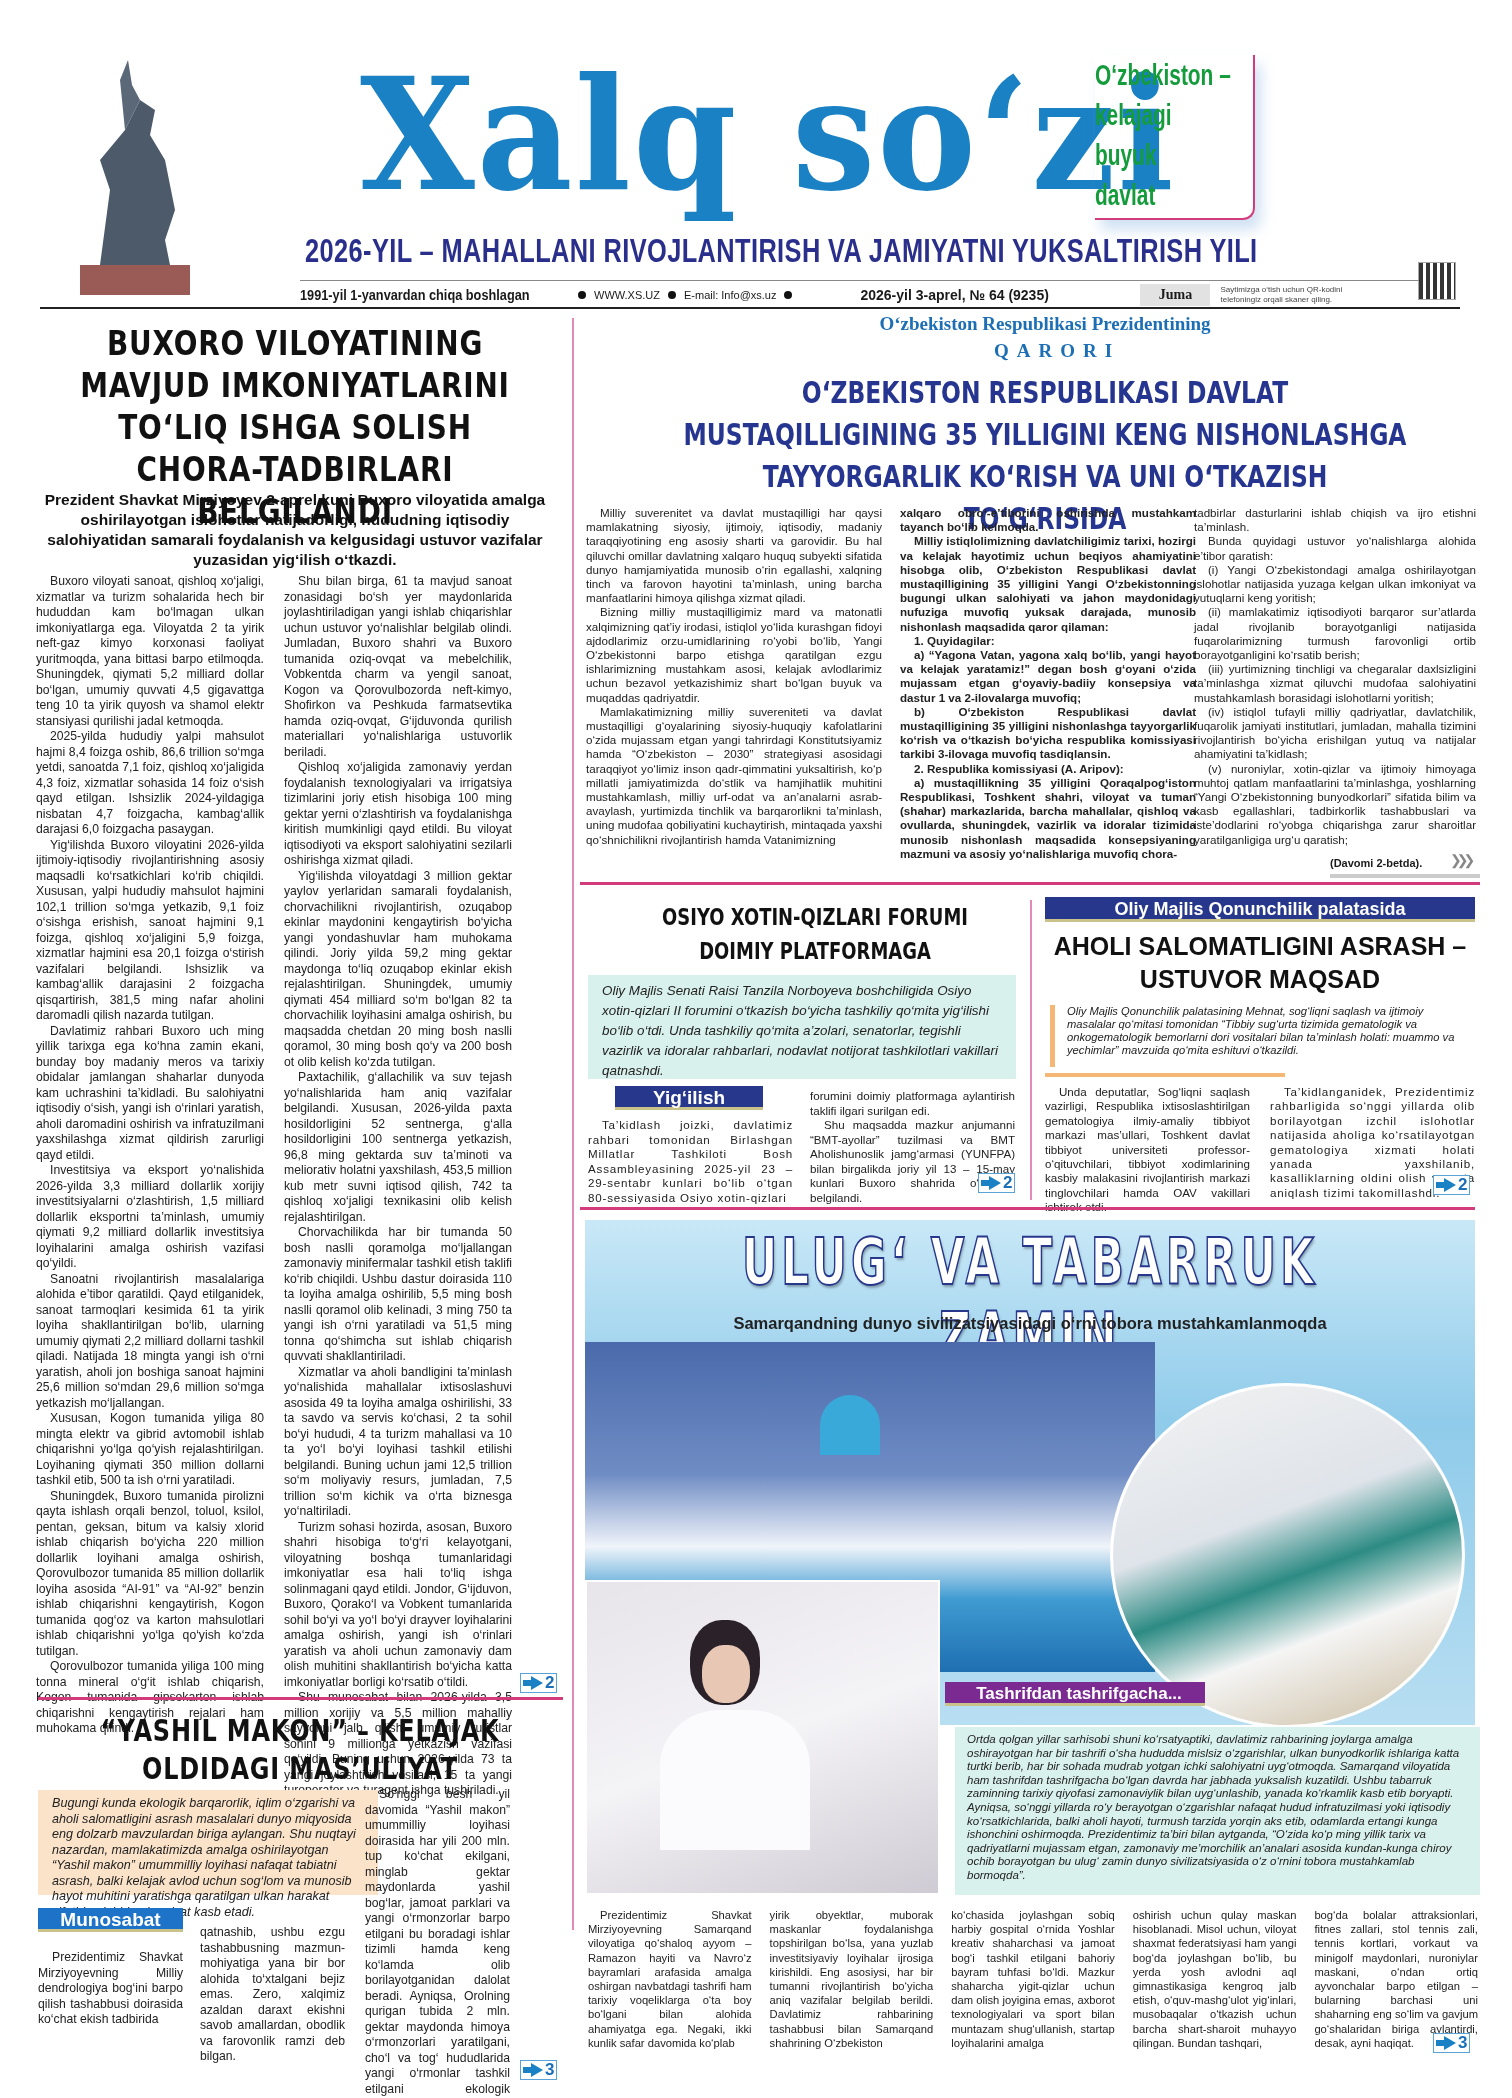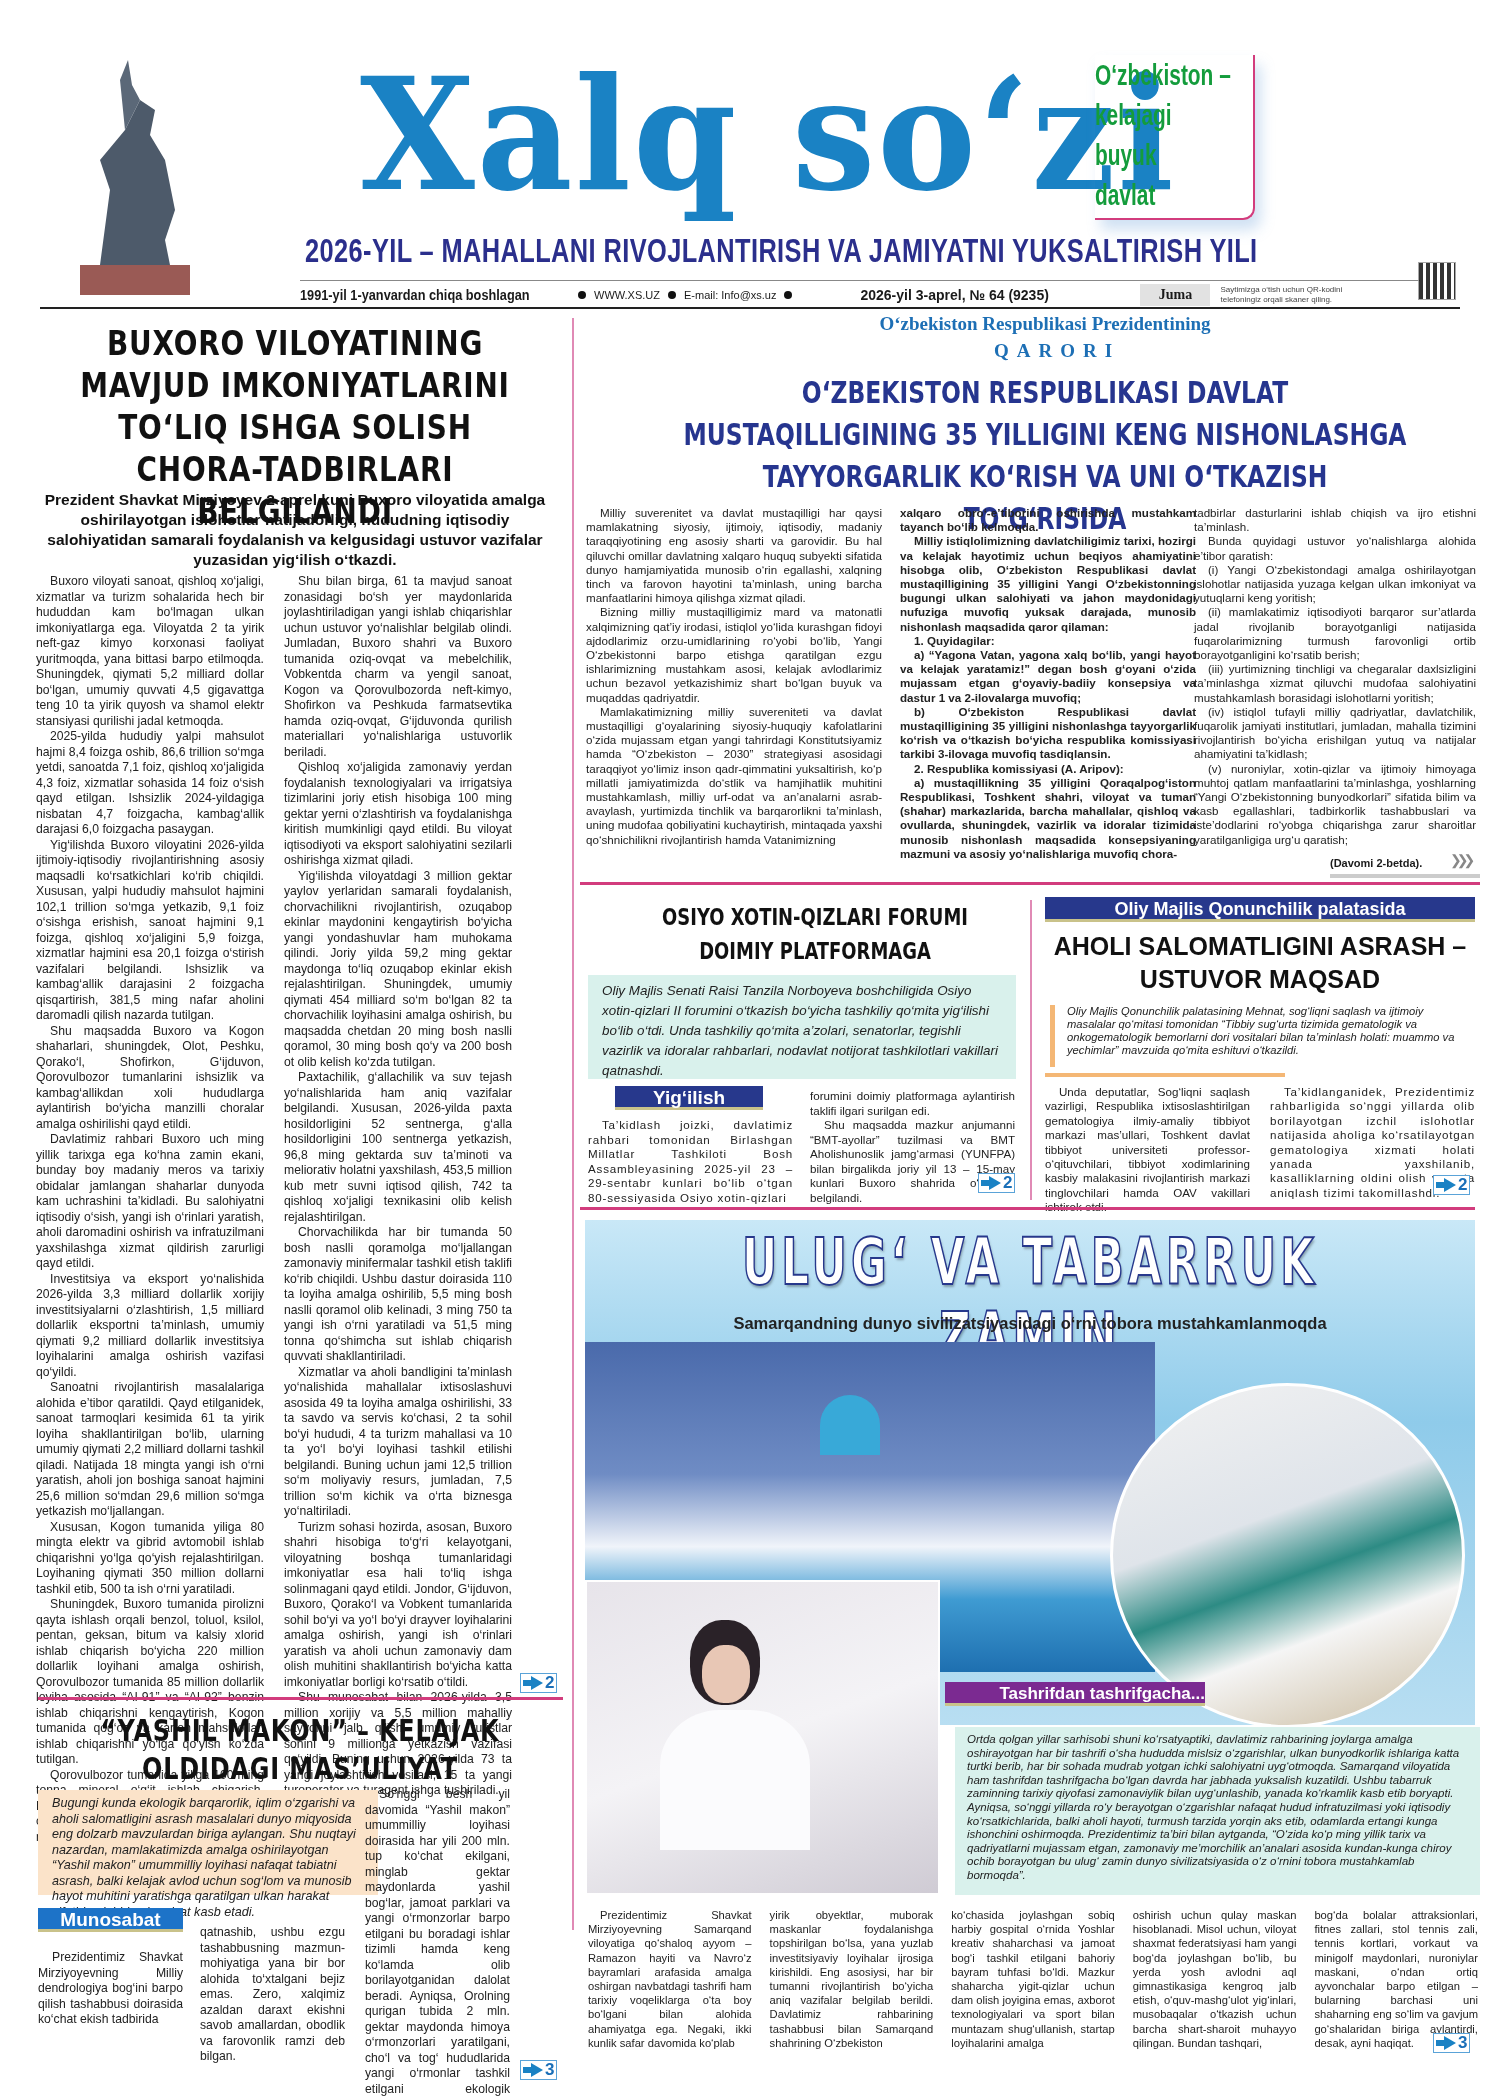--- a/index.html
+++ b/index.html
@@ -78,21 +78,21 @@
   .ulug-bg { left: 585px; top: 1220px; width: 890px; height: 505px; background: linear-gradient(180deg, #c9e8f7 0%, #8fcbea 40%, #b8def2 100%); }
   .ulug-title { left: 585px; top: 1225px; width: 890px; text-align: center; font-family: "DejaVu Sans", sans-serif; font-weight: bold; font-size: 64px; color: #fff; -webkit-text-stroke: 2px #27388c; transform: scaleX(0.68); letter-spacing: 6px; text-shadow: 2px 3px 3px rgba(0,0,0,0.3); }
   .ulug-sub { left: 585px; top: 1314px; width: 890px; text-align: center; font-weight: bold; font-size: 16.5px; color: #222; }
   .photo-mosque { left: 585px; top: 1342px; width: 570px; height: 330px; background: linear-gradient(180deg, #4a6aab 0%, #6f8cc4 40%, #f0f4fa 62%, #3f9bd2 78%, #1e6fb0 100%); }
   .mosque-dome { left: 820px; top: 1395px; width: 60px; height: 60px; border-radius: 50% 50% 0 0; background: #38a9d8; }
   .photo-train { left: 1110px; top: 1383px; width: 355px; height: 345px; border-radius: 50%; background: linear-gradient(160deg, #f2f2f2 0%, #dfe4ea 40%, #2d8b84 55%, #f5f5f5 70%, #c8b89a 100%); border: 3px solid #fff; }
   .photo-student { left: 585px; top: 1580px; width: 355px; height: 315px; background: linear-gradient(160deg, #e7e4ea 0%, #f4f3f6 50%, #cfcbd4 100%); border: 2px solid #fff; }
   .student-head { left: 690px; top: 1620px; width: 70px; height: 85px; border-radius: 45%; background: #2a2228; }
   .student-face { left: 702px; top: 1645px; width: 48px; height: 58px; border-radius: 45%; background: #e8c7b5; }
   .student-coat { left: 660px; top: 1710px; width: 150px; height: 140px; border-radius: 40% 40% 0 0; background: #fbfbfd; }
-  .tag-tashrif { left: 945px; top: 1682px; width: 260px; height: 24px; background: #7b2a91; font-size: 17px; line-height: 24px; text-align: right; padding-left: 8px; border-bottom: 3px solid #c9c28a; }
+  .tag-tashrif { left: 945px; top: 1682px; width: 260px; height: 24px; background: #7b2a91; font-size: 17px; line-height: 24px; text-align: center; padding-left: 8px; border-bottom: 3px solid #c9c28a; }
   .tashrif-lead { left: 955px; top: 1727px; width: 525px; height: 168px; background: #d9f1ec; padding: 6px 12px; font-style: italic; font-size: 11.5px; line-height: 13.6px; color: #222; }
   .bot-cols { left: 588px; top: 1908px; width: 890px; display: flex; gap: 18px; }
   .bot-cols .c { flex: 1; font-size: 11.2px; line-height: 14.2px; text-align: justify; color: #222; transform: scaleX(1); }
   .bot-cols .c p { text-indent: 12px; }
 </style>
 </head>
 <body>
 
 <div class="abs statue">
   <svg width="120" height="260" viewBox="0 0 120 260">
@@ -123,21 +123,20 @@
 <div class="abs qr"></div>
 <div class="abs top-rule"></div>
 
 <div class="abs vrule-left"></div>
 <div class="abs h-buxoro">BUXORO VILOYATINING MAVJUD IMKONIYATLARINI TO‘LIQ ISHGA SOLISH CHORA-TADBIRLARI BELGILANDI</div>
 <div class="abs lead-buxoro">Prezident Shavkat Mirziyoyev 2-aprel kuni Buxoro viloyatida amalga oshirilayotgan islohotlar natijadorligi, hududning iqtisodiy salohiyatidan samarali foydalanish va kelgusidagi ustuvor vazifalar yuzasidan yig‘ilish o‘tkazdi.</div>
 <div class="abs col col-l1">
   <p>Buxoro viloyati sanoat, qishloq xo‘jaligi, xizmatlar va turizm sohalarida hech bir hududdan kam bo‘lmagan ulkan imkoniyatlarga ega. Viloyatda 2 ta yirik neft-gaz kimyo korxonasi faoliyat yuritmoqda, yana bittasi barpo etilmoqda. Shuningdek, qiymati 5,2 milliard dollar bo‘lgan, umumiy quvvati 4,5 gigavattga teng 10 ta yirik quyosh va shamol elektr stansiyasi qurilishi jadal ketmoqda.</p>
   <p>2025-yilda hududiy yalpi mahsulot hajmi 8,4 foizga oshib, 86,6 trillion so‘mga yetdi, sanoatda 7,1 foiz, qishloq xo‘jaligida 4,3 foiz, xizmatlar sohasida 14 foiz o‘sish qayd etilgan. Ishsizlik 2024-yildagiga nisbatan 4,7 foizgacha, kambag‘allik darajasi 6,0 foizgacha pasaygan.</p>
   <p>Yig‘ilishda Buxoro viloyatini 2026-yilda ijtimoiy-iqtisodiy rivojlantirishning asosiy maqsadli ko‘rsatkichlari ko‘rib chiqildi. Xususan, yalpi hududiy mahsulot hajmini 102,1 trillion so‘mga yetkazib, 9,1 foiz o‘sishga erishish, sanoat hajmini 9,1 foizga, qishloq xo‘jaligini 5,9 foizga, xizmatlar hajmini esa 20,1 foizga o‘stirish vazifalari belgilandi. Ishsizlik va kambag‘allik darajasini 2 foizgacha qisqartirish, 381,5 ming nafar aholini daromadli qilish nazarda tutilgan.</p>
-  <p>Shu maqsadda Buxoro va Kogon shaharlari, shuningdek, Olot, Peshku, Qorako‘l, Shofirkon, G‘ijduvon, Qorovulbozor tumanlarini ishsizlik va kambag‘allikdan xoli hududlarga aylantirish bo‘yicha manzilli choralar amalga oshirilishi qayd etildi.</p>
   <p>Davlatimiz rahbari Buxoro uch ming yillik tarixga ega ko‘hna zamin ekani, bunday boy madaniy meros va tarixiy obidalar jamlangan shaharlar dunyoda kam uchrashini ta’kidladi. Bu salohiyatni iqtisodiy o‘sish, yangi ish o‘rinlari yaratish, aholi daromadini oshirish va infratuzilmani yaxshilashga xizmat qildirish zarurligi qayd etildi.</p>
   <p>Investitsiya va eksport yo‘nalishida 2026-yilda 3,3 milliard dollarlik xorijiy investitsiyalarni o‘zlashtirish, 1,5 milliard dollarlik eksportni ta’minlash, umumiy qiymati 9,2 milliard dollarlik investitsiya loyihalarini amalga oshirish vazifasi qo‘yildi.</p>
   <p>Sanoatni rivojlantirish masalalariga alohida e’tibor qaratildi. Qayd etilganidek, sanoat tarmoqlari kesimida 61 ta yirik loyiha shakllantirilgan bo‘lib, ularning umumiy qiymati 2,2 milliard dollarni tashkil qiladi. Natijada 18 mingta yangi ish o‘rni yaratish, aholi jon boshiga sanoat hajmini 25,6 million so‘mdan 29,6 million so‘mga yetkazish mo‘ljallangan.</p>
   <p>Xususan, Kogon tumanida yiliga 80 mingta elektr va gibrid avtomobil ishlab chiqarishni yo‘lga qo‘yish rejalashtirilgan. Loyihaning qiymati 350 million dollarni tashkil etib, 500 ta ish o‘rni yaratiladi.</p>
   <p>Shuningdek, Buxoro tumanida pirolizni qayta ishlash orqali benzol, toluol, ksilol, pentan, geksan, bitum va kalsiy xlorid ishlab chiqarish bo‘yicha 220 million dollarlik loyihani amalga oshirish, Qorovulbozor tumanida 85 million dollarlik loyiha asosida “AI-91” va “AI-92” benzin ishlab chiqarishni kengaytirish, Kogon tumanida qog‘oz va karton mahsulotlari ishlab chiqarishni yo‘lga qo‘yish ko‘zda tutilgan.</p>
   <p>Qorovulbozor tumanida yiliga 100 ming tonna mineral o‘g‘it ishlab chiqarish, Kogon tumanida gipsokarton ishlab chiqarishni kengaytirish rejalari ham muhokama qilindi.</p>
 </div>
 <div class="abs col col-l2">
   <p>Shu bilan birga, 61 ta mavjud sanoat zonasidagi bo‘sh yer maydonlarida joylashtiriladigan yangi ishlab chiqarishlar uchun ustuvor yo‘nalishlar belgilab olindi. Jumladan, Buxoro shahri va Buxoro tumanida oziq-ovqat va mebelchilik, Vobkentda charm va yengil sanoat, Kogon va Qorovulbozorda neft-kimyo, Shofirkon va Peshkuda farmatsevtika hamda oziq-ovqat, G‘ijduvonda qurilish materiallari yo‘nalishlariga ustuvorlik beriladi.</p>
   <p>Qishloq xo‘jaligida zamonaviy yerdan foydalanish texnologiyalari va irrigatsiya tizimlarini joriy etish hisobiga 100 ming gektar yerni o‘zlashtirish va foydalanishga kiritish mumkinligi qayd etildi. Bu viloyat iqtisodiyoti va eksport salohiyatini sezilarli oshirishga xizmat qiladi.</p>

